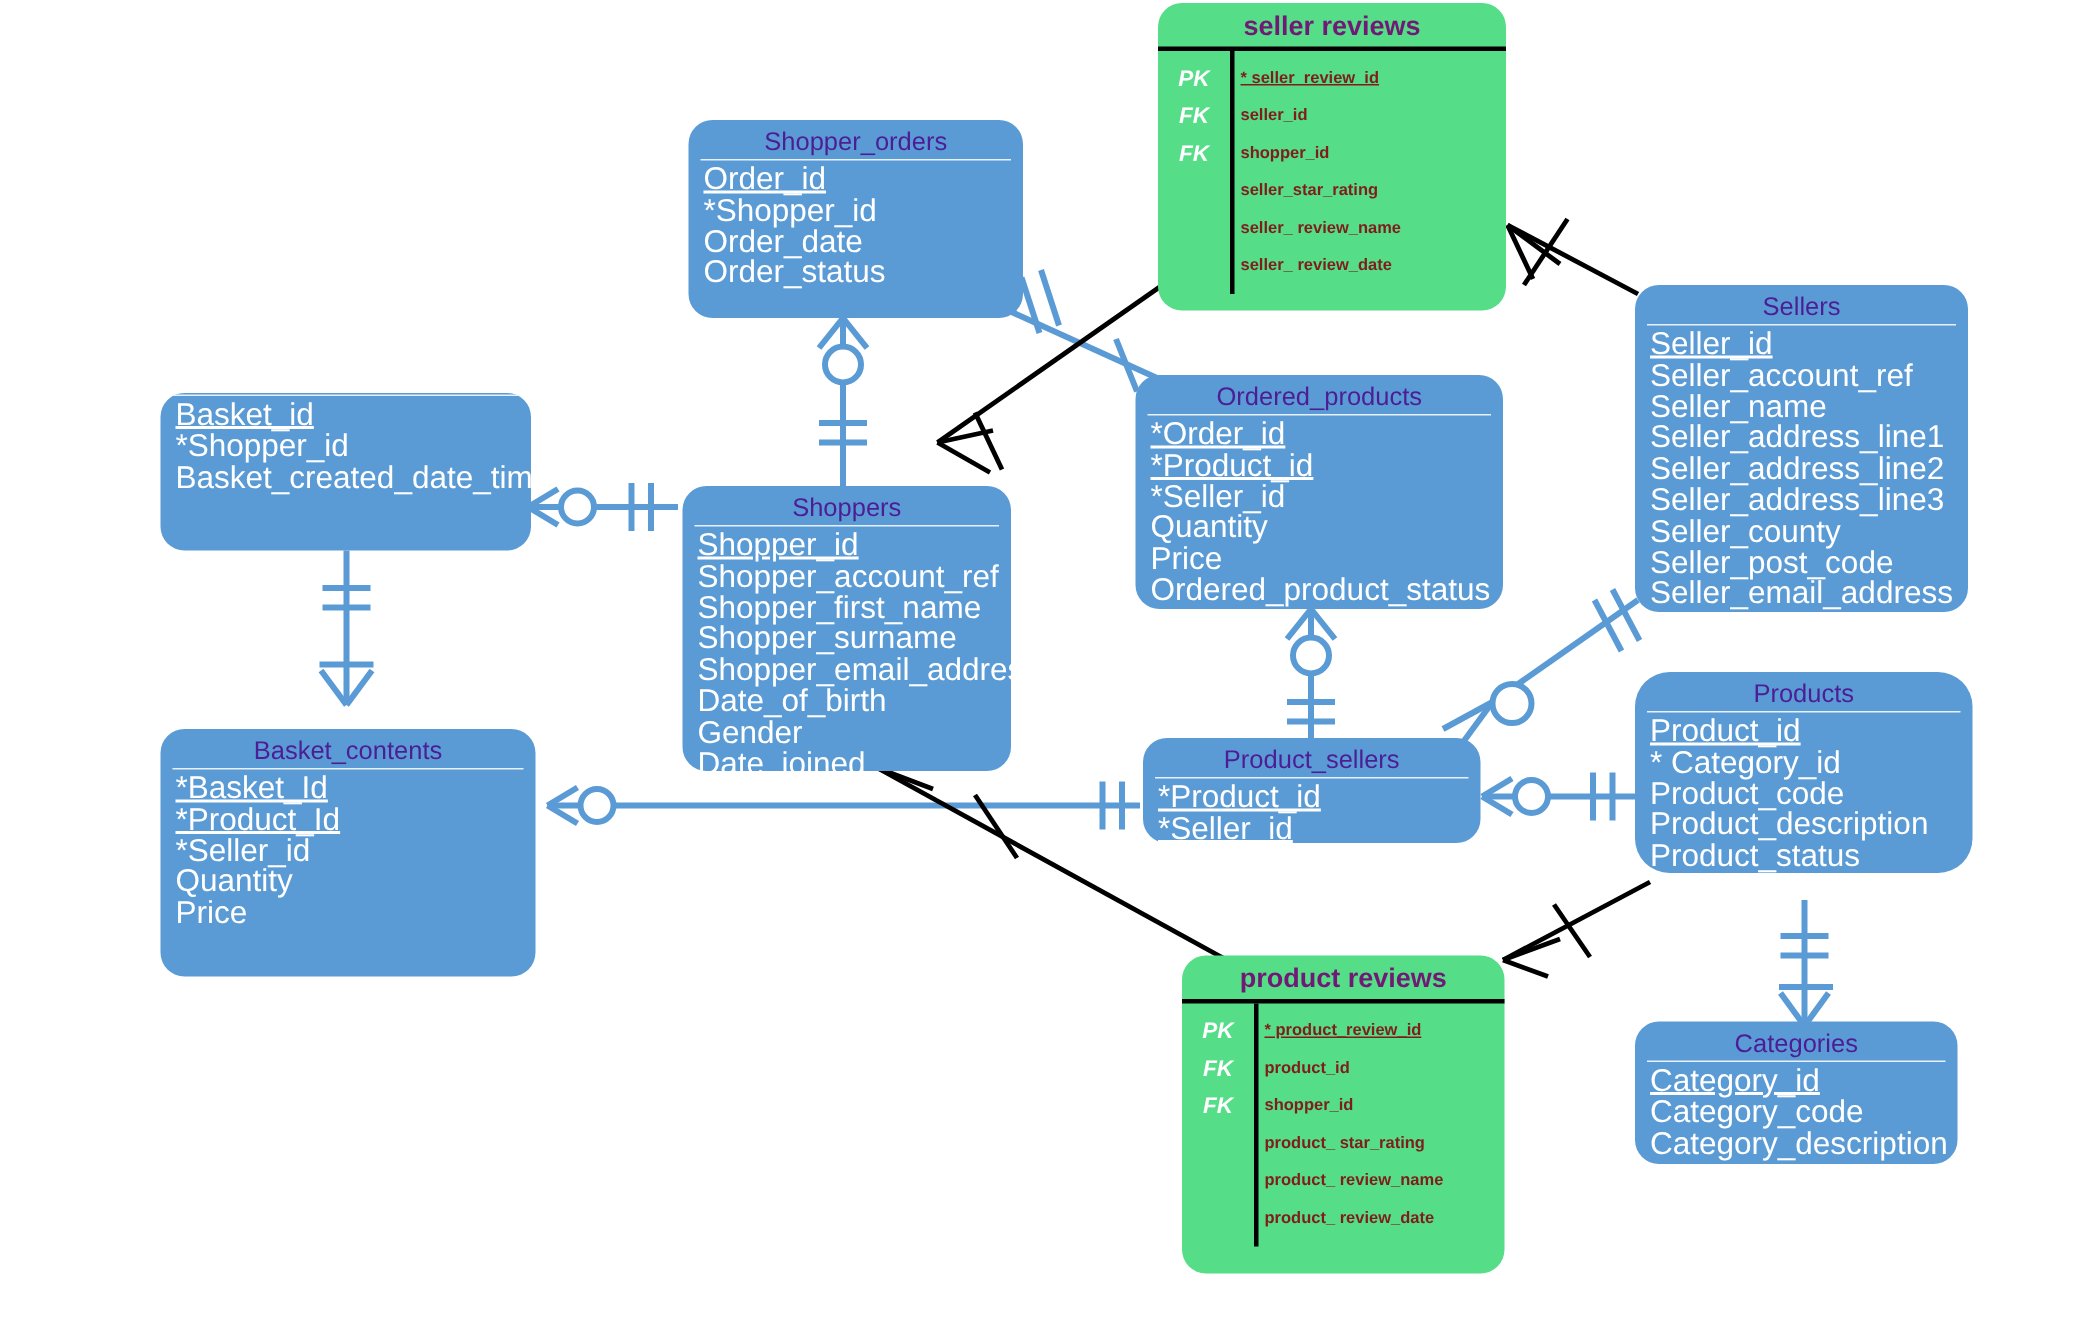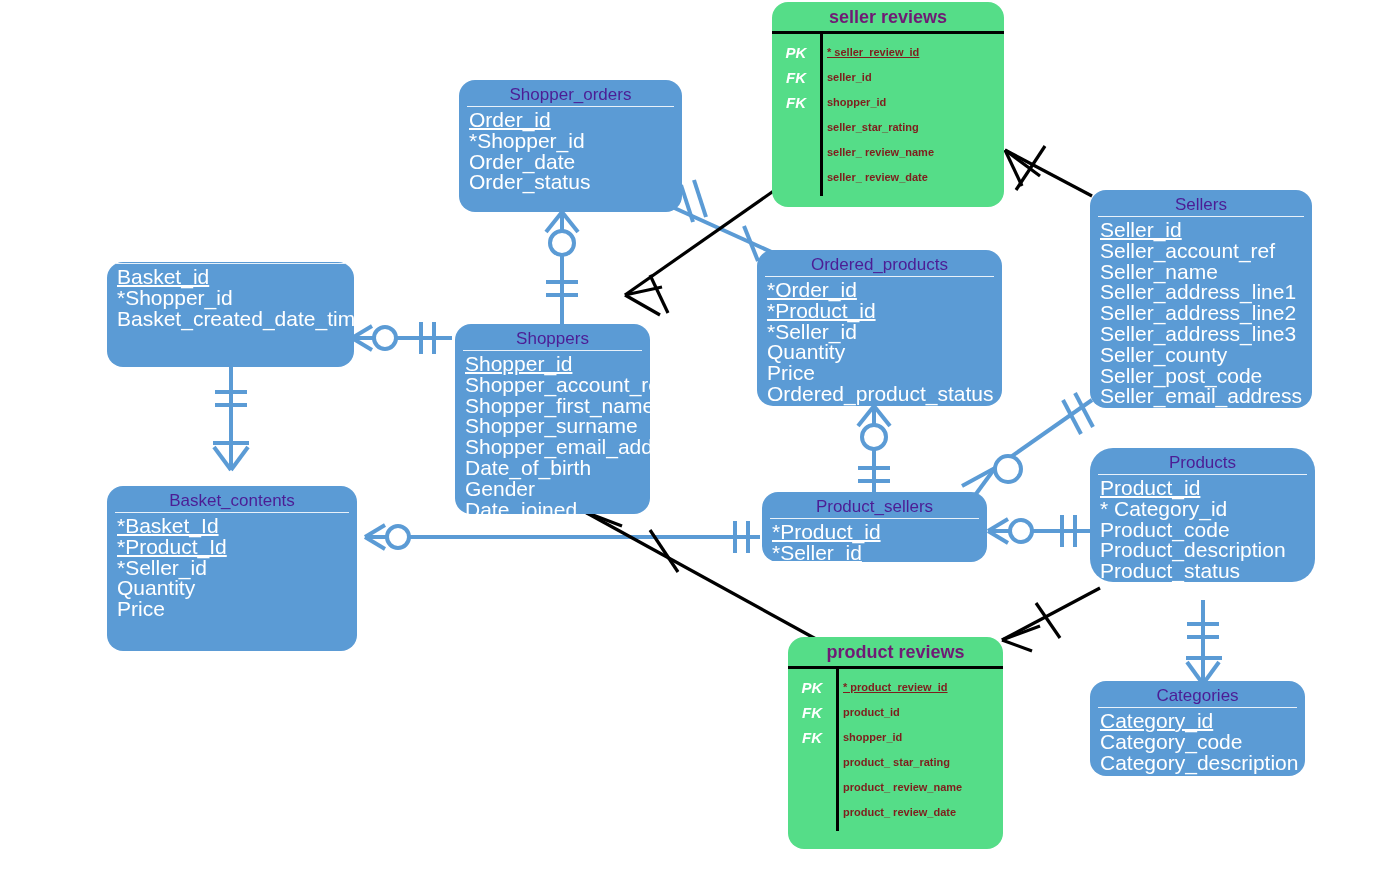--- a/index.html
+++ b/index.html
@@ -304,21 +304,21 @@
 
   <div class="entity blue" style="left:107px; top:262px; width:247px; height:105px;">
     <div class="title-rule"></div>
     <div class="attrs">
       <div class="attr"><span class="u">Basket_id</span></div>
       <div class="attr">*Shopper_id</div>
       <div class="attr">Basket_created_date_time</div>
     </div>
   </div>
 
-  <div class="entity blue" style="left:455px; top:324px; width:195px; height:190px;">
+  <div class="entity blue" style="left:455px; top:324px; width:219px; height:190px;">
     <div class="ent-title">Shoppers</div>
     <div class="title-rule"></div>
     <div class="attrs">
       <div class="attr"><span class="u">Shopper_id</span></div>
       <div class="attr">Shopper_account_ref</div>
       <div class="attr">Shopper_first_name</div>
       <div class="attr">Shopper_surname</div>
       <div class="attr">Shopper_email_address</div>
       <div class="attr">Date_of_birth</div>
       <div class="attr">Gender</div>

